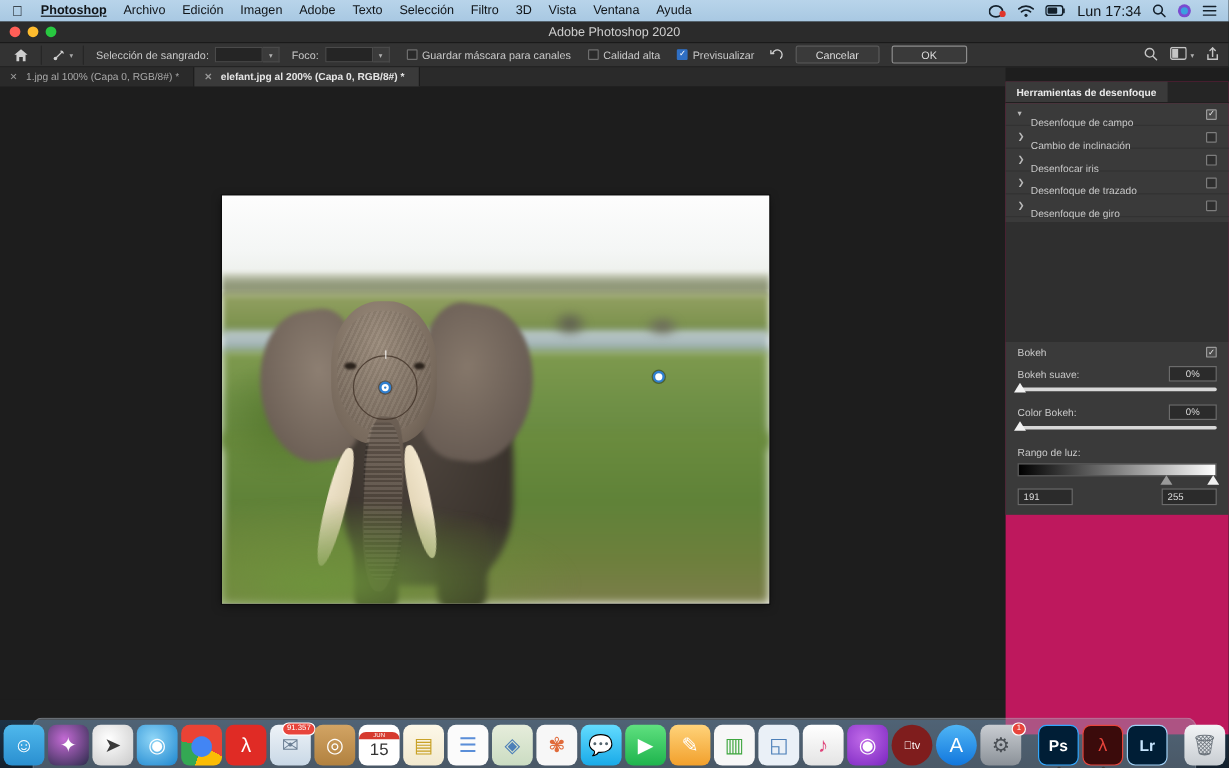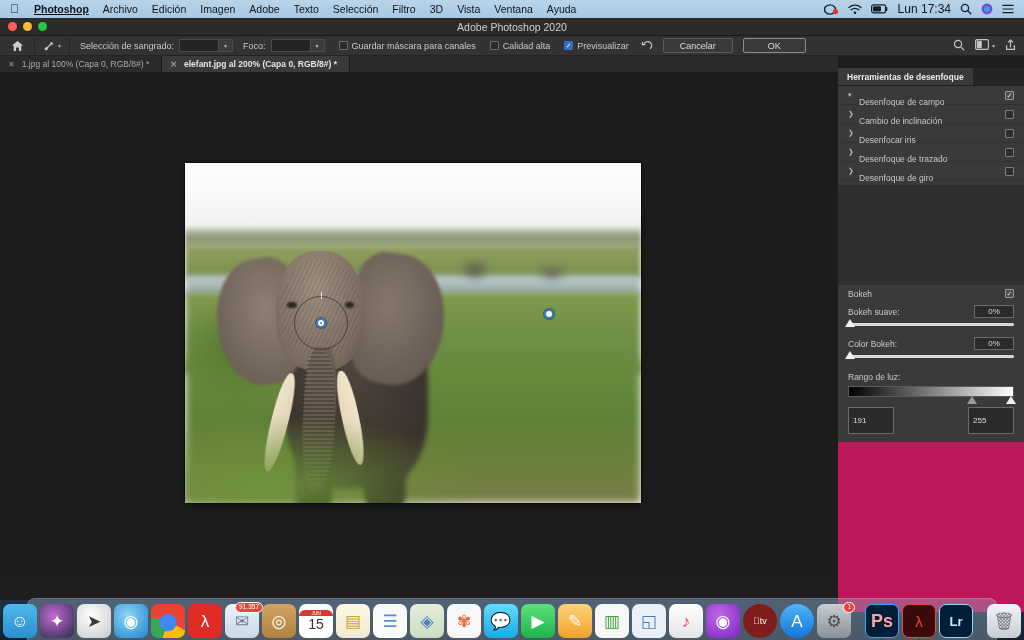--- a/index.html
+++ b/index.html
@@ -251,21 +251,21 @@
     border:1px solid #5a5a5a;
   }
   .gknob {
     position:absolute; top:9px; width:0; height:0;
     border-left:5px solid transparent; border-right:5px solid transparent;
     border-bottom:8px solid #9a9a9a;
   }
   .gknob.bright { border-bottom-color:#f0f0f0; }
   .rangefields { display:flex; justify-content:space-between; margin-top:10px; }
   .rf {
-    width:46px; height:27px; background:#2b2b2b; border:1px solid #6b6b6b;
+    width:46px; height:14px; background:#2b2b2b; border:1px solid #6b6b6b;
     color:#dcdcdc; font-size:8px; display:flex; align-items:center; padding-left:4px;
   }
   .rf.right { justify-content:flex-start; }
 
   
   .dock {
     position:absolute; left:27px; bottom:0; width:970px; height:42px;
     background:rgba(150,168,184,.42);
     border-radius:8px 8px 0 0;
     border:1px solid rgba(255,255,255,.18); border-bottom:none;
@@ -635,21 +635,21 @@
     <div class="dk" style="background:linear-gradient(#4fb5f5,#1277dd);border-radius:50%;">
         <span class="glyph">A</span>
       </div>
     <div class="dk" style="background:linear-gradient(#c9cdd2,#8b9198);">
         <span class="glyph" style="color:#4a4f55;">⚙</span>
         <span class="badge">1</span>
       </div>
 
     <span class="divider"></span>
 
-    <div class="dk" style="background:#001e36;border:1.5px solid #31a8ff;color:#fca5a5;font-weight:bold;font-size:18px;">
+    <div class="dk" style="background:#001e36;border:1.5px solid #31a8ff;color:#ffffff;font-weight:bold;font-size:13px;">
         <span>Ps</span>
         <span class="run"></span>
       </div>
     <div class="dk" style="background:#3b0b0b;border:1.5px solid #e8453c;color:#e8453c;font-size:15px;">
         <span>λ</span>
         <span class="run"></span>
       </div>
     <div class="dk" style="background:#001e36;border:1.5px solid #9fd0f5;color:#c8e6ff;font-weight:bold;font-size:13px;">
         <span>Lr</span>
       </div>

